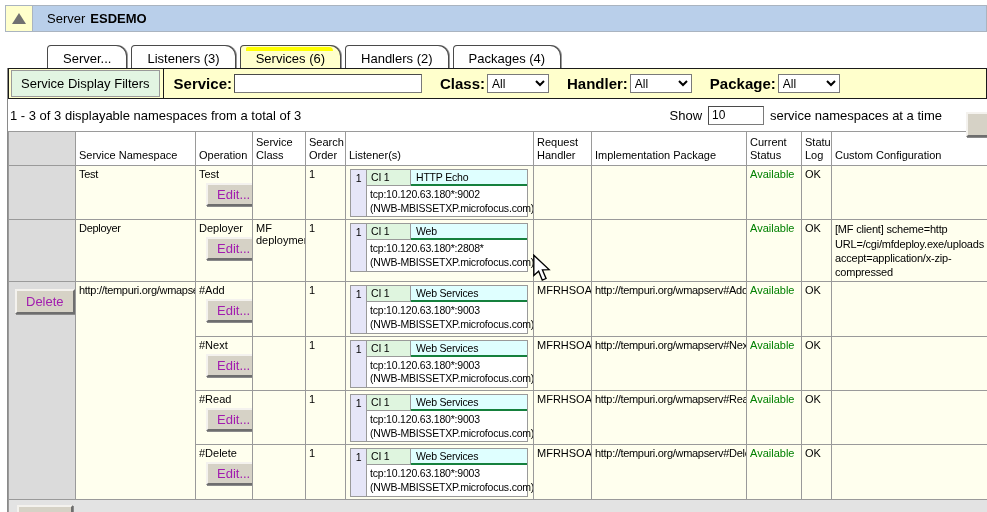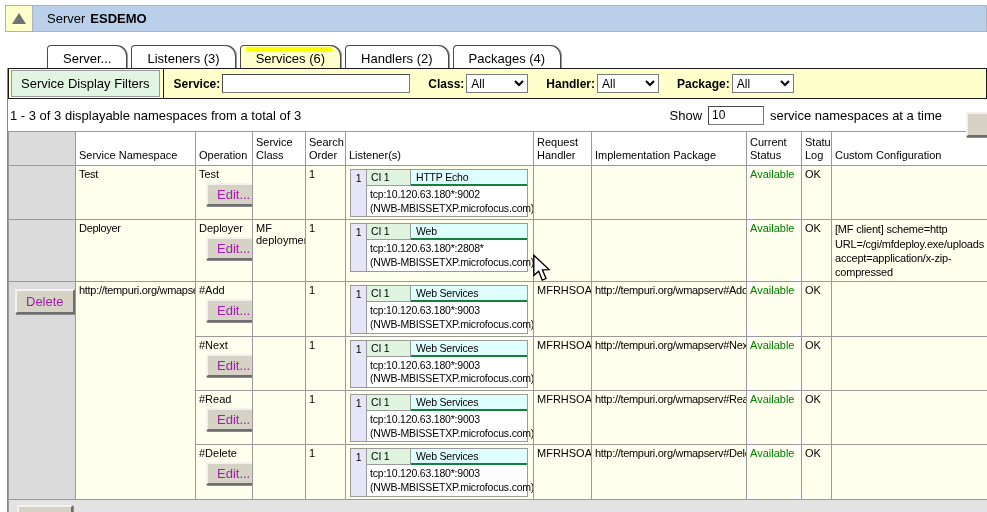--- a/index.html
+++ b/index.html
@@ -29,21 +29,21 @@
     height: 4px; background: #FFFF00; border-radius: 3px 8px 0 0; }
 
   .main { position: absolute; top: 68px; left: 7px; width: 980px; border-left: 1px solid #8a8a8a; }
 
   
   .filter-bar { border: 1px solid #1a1a1a; background: #FFFFCC; height: 31px;
     display: flex; align-items: center; }
   .filter-title { background: #E2F5E2; border: 1px solid #9a9a9a; margin: 2px 0 2px 2px;
     padding: 5px 9px; font-size: 13px; white-space: nowrap; }
   .vdiv { width: 1px; align-self: stretch; background: #1a1a1a; margin-left: 3px; }
-  .f-label { font-weight: bold; font-size: 12px; margin: 0 2px 0 18px; white-space: nowrap; }
+  .f-label { font-weight: bold; font-size: 15px; margin: 0 2px 0 18px; white-space: nowrap; }
   .f-label.first { margin-left: 10px; }
   input.text { border: 1px solid #7a7a7a; border-top-color:#4a4a4a; border-left-color:#4a4a4a;
     height: 19px; font-size: 12px; font-family: "Liberation Sans", sans-serif; padding: 0 3px; background:#fff; }
   .svc-input { width: 188px; }
   select { height: 19px; font-size: 12px; font-family: "Liberation Sans", sans-serif;
     border: 1px solid #7a7a7a; background: #fff; width: 62px; }
 
   
   .pagination { height: 32px; display: flex; align-items: center; justify-content: space-between;
     font-size: 13px; padding: 0 3px 0 2px; background: #fff; }
@@ -53,21 +53,21 @@
   
   table.grid { border-collapse: collapse; width: 980px; table-layout: fixed; }
   table.grid td, table.grid th { border: 1px solid #9a9a9a; vertical-align: top;
     font-size: 11px; font-weight: normal; text-align: left; overflow: hidden; padding: 2px 3px; }
   table.grid th { background: #fff; vertical-align: bottom; height: 34px; line-height: 1.25; }
   table.grid th.gray, td.action-cell { background: #DBDBDB; }
   tr.datarow { height: 50px; }
   tr.datarow td { background: #FFFFEE; }
   tr.datarow td.action-cell { background: #DBDBDB; }
   td.ns, td.ip { font-size: 10px; letter-spacing: -0.3px; }
-  td.cs { color: #008000; border-radius: 15px; }
+  td.cs { color: #008000; }
   td.cc { font-size: 10.5px; line-height: 1.3; letter-spacing: -0.2px; }
   td.rh { font-size: 10.5px; }
 
   
   .btn3d { background: #D6D2C6; border: 2px solid; border-color: #f4f2ee #6e6e6e #6e6e6e #f4f2ee;
     box-shadow: 1px 1px 0 #8a8a8a; font-size: 13px; font-family: "Liberation Sans", sans-serif;
     padding: 2px 9px; cursor: default; color:#a21caf; }
   .edit-btn { margin: 3px 0 0 7px; }
   .del-btn { margin: 5px 3px; padding: 3px 9px; }
   .add-btn { margin: 3px 0 3px 5px; }

